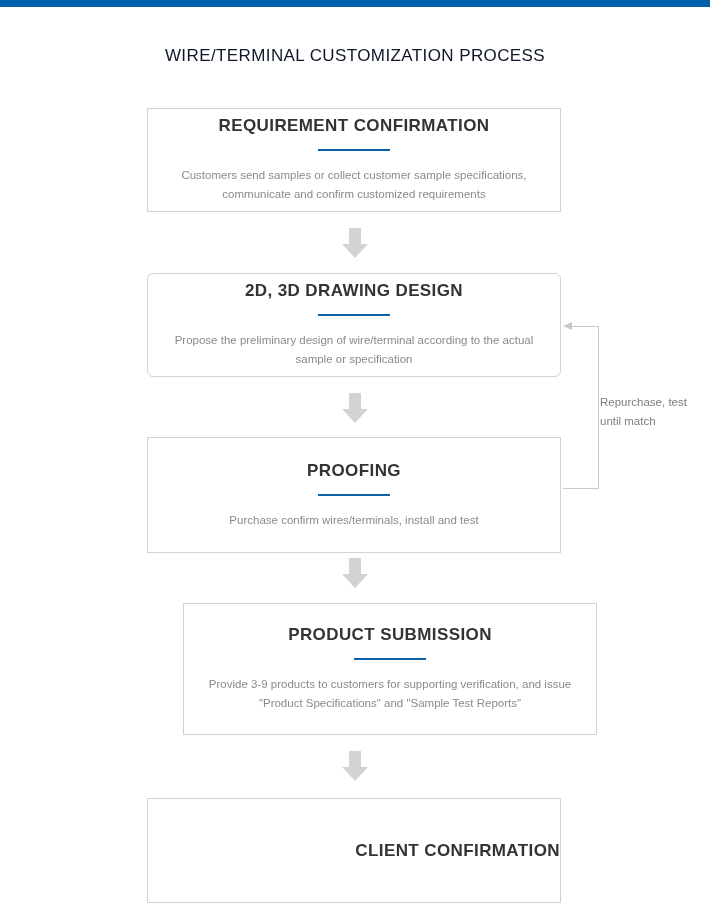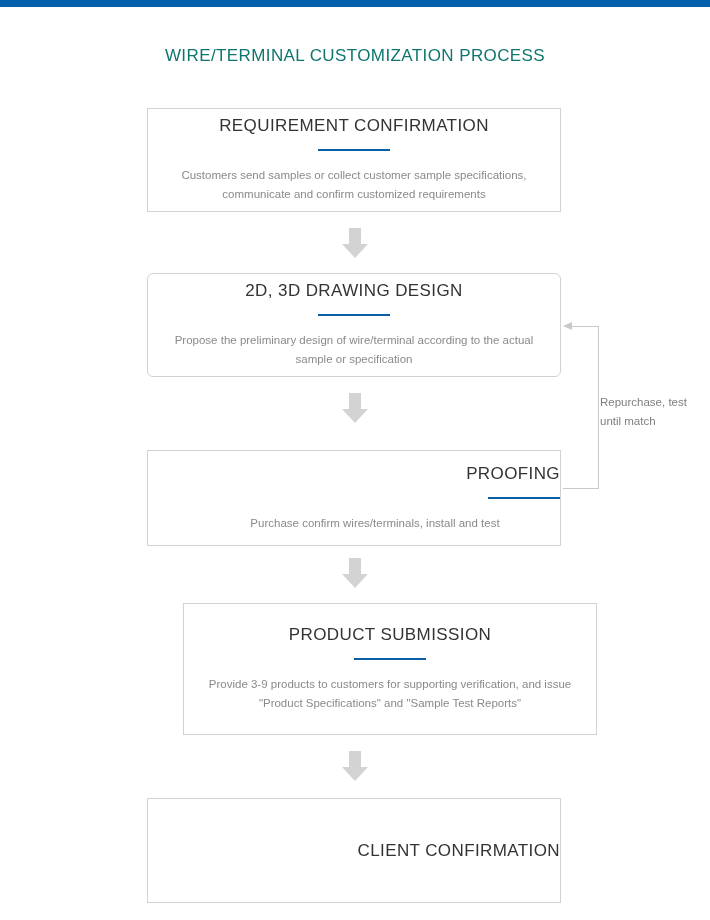--- a/index.html
+++ b/index.html
@@ -27,21 +27,21 @@
 
   
   #page-title {
     position: absolute;
     left: 0;
     top: 46px;
     width: 710px;
     text-align: center;
     font-size: 17px;
     letter-spacing: 0.4px;
-    color: #0f766e;
+    color: #0f172a;
     font-weight: 400;
     white-space: nowrap;
   }
 
   
   #flow {
     position: absolute;
     left: 0;
     top: 0;
     width: 710px;
@@ -57,21 +57,21 @@
     box-sizing: border-box;
     display: flex;
     flex-direction: column;
     align-items: center;
     justify-content: center;
   }
 
   .step-heading {
     font-size: 17px;
     color: #333333;
-    font-weight: 400;
+    font-weight: 700;
     letter-spacing: 0.4px;
     text-align: center;
     white-space: nowrap;
   }
 
   .step-rule {
     width: 72px;
     height: 2px;
     background: #0b5fa4;
     margin: 13px 0 15px 0;
@@ -188,21 +188,21 @@
     <div class="step-heading">2D, 3D DRAWING DESIGN</div>
     <div class="step-rule"></div>
     <div class="step-desc">Propose the preliminary design of wire/terminal according to the actual sample or specification</div>
   </div>
 
   <div class="down-arrow" style="left:342px;top:393px;">
     <div class="shaft"></div>
     <div class="head"></div>
   </div>
 
-  <div class="step-box" style="top:450px;height:96px;align-items:flex-end;">
+  <div class="step-box" style="top:437px;height:116px;">
     <div class="step-heading">PROOFING</div>
     <div class="step-rule"></div>
     <div class="step-desc">Purchase confirm wires/terminals, install and test</div>
   </div>
 
   <div class="down-arrow" style="left:342px;top:558px;">
     <div class="shaft"></div>
     <div class="head"></div>
   </div>
 

